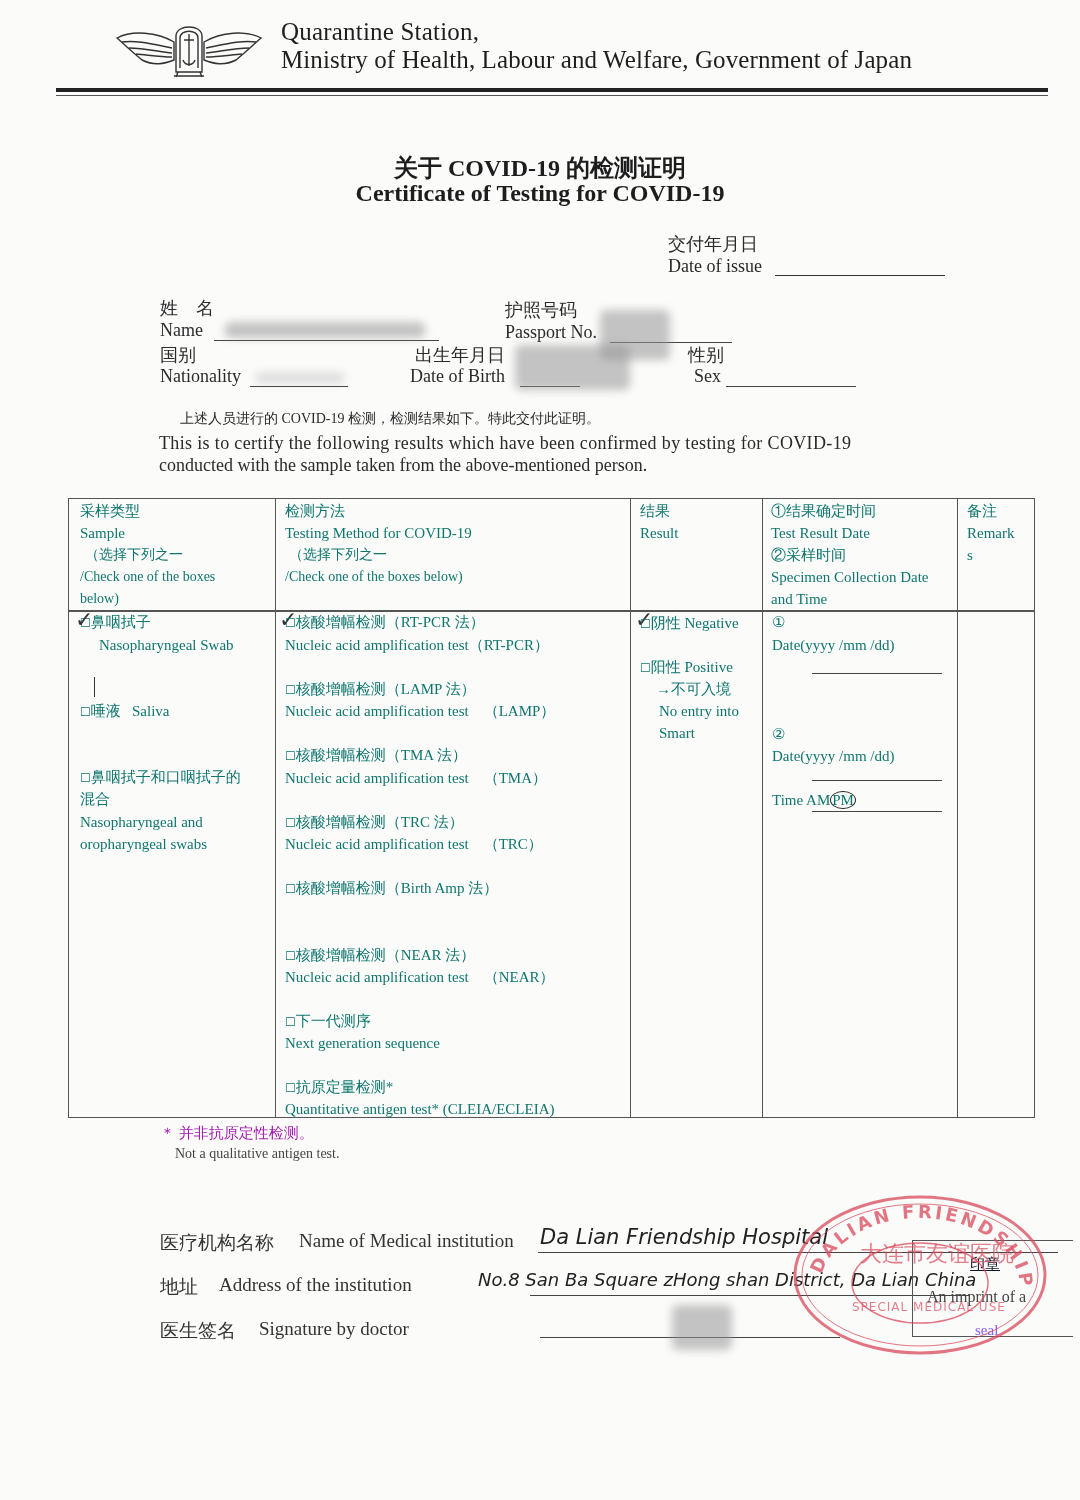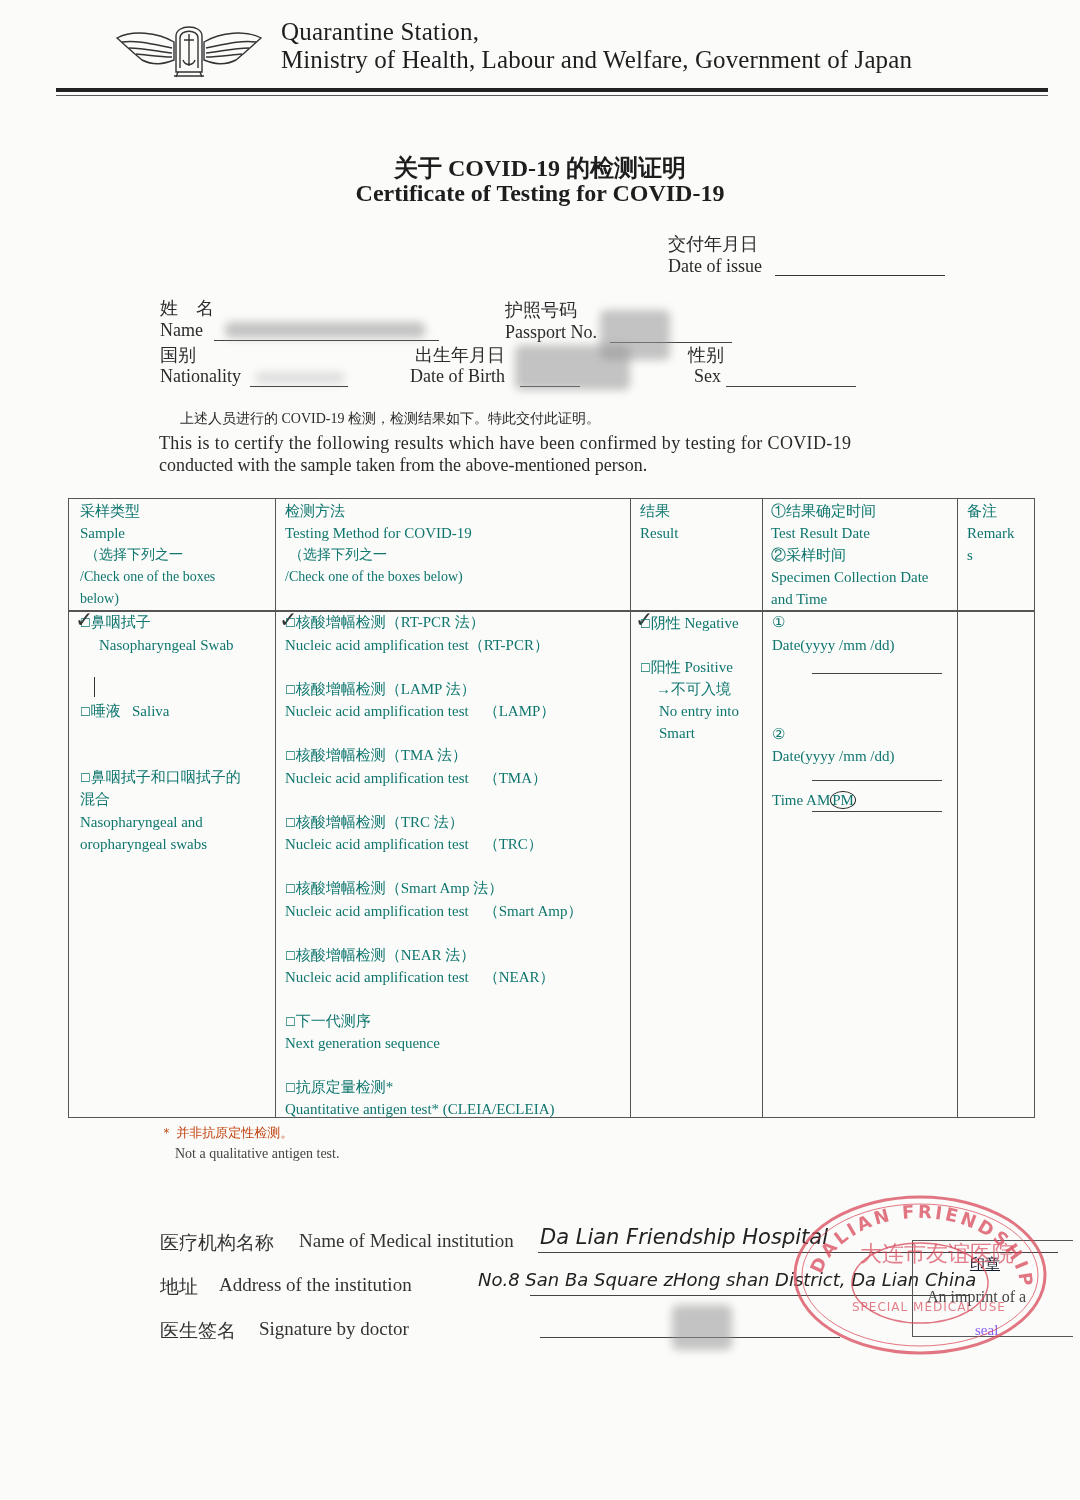--- a/index.html
+++ b/index.html
@@ -33,21 +33,21 @@
 
   
   #tbl { left: 68px; top: 498px; width: 967px; height: 620px; border: 1.5px solid #555; box-sizing: border-box; }
   .vline { position: absolute; top: 0; width: 1px; height: 100%; background: #555; }
   .hline { position: absolute; left: 0; width: 100%; height: 1.5px; background: #555; }
   .cell-txt { position: absolute; font-size: 15px; line-height: 22px; color: #0f766e; }
   .small { font-size: 14px; }
   .chk { font-family: "DejaVu Sans", sans-serif; font-size: 12px; }
   .tick { position: absolute; color: #333; font-family: "DejaVu Sans", sans-serif; }
 
-  .note1 { left: 160px; top: 1124px; font-size: 13px; color: #c2410c; font-family: Liberation Serif, serif; }
+  .note1 { left: 160px; top: 1124px; font-size: 15px; color: #a21caf; font-family: Liberation Serif, serif; }
   .note2 { left: 175px; top: 1146px; font-size: 14px; color: #444; }
 
   .inst-label { font-size: 19px; color: #333; }
   .hand { font-family: "DejaVu Sans", sans-serif; font-style: italic; color: #222; }
 
   #stamp { left: 790px; top: 1193px; width: 260px; height: 165px; }
   .seal-box { left: 912px; top: 1240px; width: 160px; height: 95px; border-left: 1px solid #555; border-top: 1px solid #555; border-bottom: 1px solid #555; }
 </style>
 </head>
 <body>
@@ -163,22 +163,21 @@
 
   <div class="cell-txt" style="left:216px;top:179px;"><span class="chk">☐</span><span>核酸增幅检测（LAMP 法）</span></div>
   <div class="cell-txt" style="left:216px;top:201px;">Nucleic acid amplification test　（LAMP）</div>
 
   <div class="cell-txt" style="left:216px;top:245px;"><span class="chk">☐</span><span>核酸增幅检测（TMA 法）</span></div>
   <div class="cell-txt" style="left:216px;top:268px;">Nucleic acid amplification test　（TMA）</div>
 
   <div class="cell-txt" style="left:216px;top:312px;"><span class="chk">☐</span><span>核酸增幅检测（TRC 法）</span></div>
   <div class="cell-txt" style="left:216px;top:334px;">Nucleic acid amplification test　（TRC）</div>
 
-  <div class="cell-txt" style="left:216px;top:378px;"><span class="chk">☐</span><span>核酸增幅检测（Smart Amp 法）</span></div>
-  <div class="cell-txt" style="left:216px;top:401px;">Nucleic acid amplification test　（Smart Amp）</div>
+  <div class="cell-txt" style="left:216px;top:378px;"><span class="chk">☐</span><span>核酸增幅检测（Birth Amp 法）</span></div>
 
   <div class="cell-txt" style="left:216px;top:445px;"><span class="chk">☐</span><span>核酸增幅检测（NEAR 法）</span></div>
   <div class="cell-txt" style="left:216px;top:467px;">Nucleic acid amplification test　（NEAR）</div>
 
   <div class="cell-txt" style="left:216px;top:511px;"><span class="chk">☐</span><span>下一代测序</span></div>
   <div class="cell-txt" style="left:216px;top:533px;">Next generation sequence</div>
 
   <div class="cell-txt" style="left:216px;top:577px;"><span class="chk">☐</span><span>抗原定量检测*</span></div>
   <div class="cell-txt" style="left:216px;top:599px;">Quantitative antigen test* (CLEIA/ECLEIA)</div>
 

